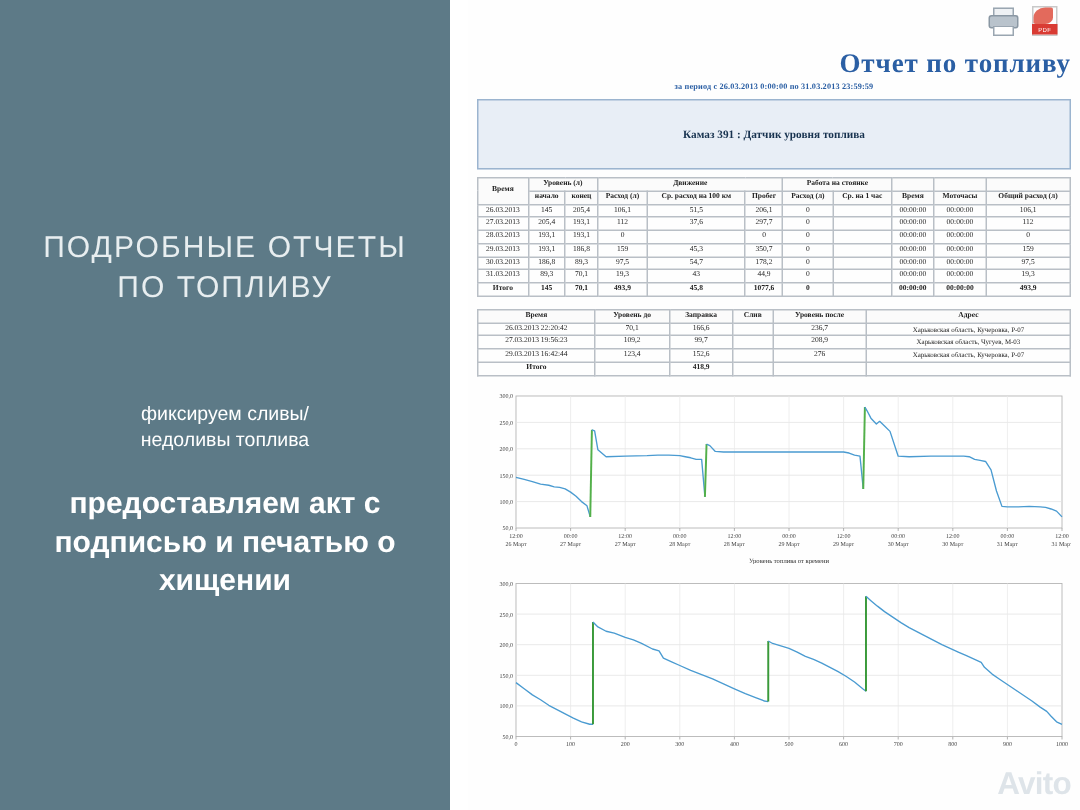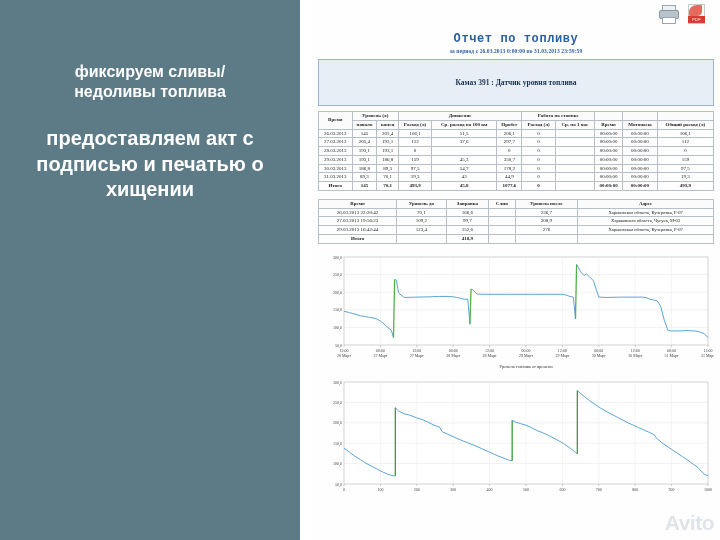--- a/index.html
+++ b/index.html
@@ -18,21 +18,21 @@
     display:flex; flex-direction:column; align-items:center;
     padding:0 16px;
   }
   .promo-head {
     margin-top:152px;
     font-size:20px; letter-spacing:1.4px; color:#e8eef0;
     text-align:center; line-height:1.35; font-weight:400;
   }
   .promo-sub1 {
     margin-top:62px;
-    font-size:16px; font-weight:bold; color:#ffffff;
+    font-size:13px; font-weight:normal; color:#ffffff;
     text-align:center; line-height:1.28;
   }
   .promo-sub2 {
     margin-top:23px;
     font-size:20px; font-weight:bold; color:#ffffff;
     text-align:center; line-height:1.28;
   }
   .promo-gap { position:absolute; left:300px; top:0; width:12px; height:540px; background:#fff; }
 
   
@@ -44,22 +44,22 @@
   .ic { width:22px; height:20px; position:relative; cursor:pointer; }
   .printer-body { position:absolute; left:1px; top:6px; width:20px; height:9px; background:#b9c3cc; border:1px solid #8a97a3; border-radius:2px;}
   .printer-top { position:absolute; left:4px; top:1px; width:14px; height:6px; background:#eef1f4; border:1px solid #9aa6b1;}
   .printer-out { position:absolute; left:4px; top:13px; width:14px; height:7px; background:#ffffff; border:1px solid #9aa6b1;}
   .pdf-sheet { position:absolute; left:2px; top:0px; width:17px; height:20px; background:#fdfdfd; border:1px solid #c9c9c9;}
   .pdf-swoosh { position:absolute; left:3px; top:1px; width:13px; height:11px; background:#e05a4a; border-radius:60% 10% 40% 10%; opacity:.9;}
   .pdf-tag { position:absolute; left:2px; bottom:1px; width:17px; height:7px; background:#d93b33; }
   .pdf-tag span { color:#fff; font-size:4px; line-height:7px; display:block; text-align:center; letter-spacing:.2px;}
 
   .rtitle {
-    text-align:center; color:#2b5fa4; font-family:Liberation Mono, monospace;
-    font-weight:bold; font-size:12px; letter-spacing:.6px; margin-top:2px;
+    text-align:right; color:#2b5fa4; font-family:Liberation Serif, serif;
+    font-weight:bold; font-size:18px; letter-spacing:.6px; margin-top:2px;
   }
   .rsub {
     text-align:center; color:#2b5fa4; font-family:"Liberation Serif", serif;
     font-weight:bold; font-size:5.5px; margin-top:2px; letter-spacing:.1px;
   }
   .vehicle-bar {
     margin:5px 0 0 0; border:1px solid #9bb4cf; background:#e8eef6;
     text-align:center; font-family:"Liberation Serif", serif; font-size:7.5px;
     color:#17324f; padding:18px 0; font-weight:bold;
   }
@@ -81,20 +81,22 @@
     letter-spacing:-.5px; font-family:"Liberation Sans", sans-serif;
     pointer-events:none;
   }
 </style>
 </head>
 <body>
 
 <div id="page">
 
   <div class="promo">
+    <div class="promo-head" style="white-space:pre-line">ПОДРОБНЫЕ ОТЧЕТЫ
+ПО ТОПЛИВУ</div>
     <div class="promo-sub1" style="white-space:pre-line">фиксируем сливы/
 недоливы топлива</div>
     <div class="promo-sub2" style="white-space:pre-line">предоставляем акт с
 подписью и печатью о
 хищении</div>
   </div>
   <div class="promo-gap"></div>
 
   <div class="report">
 

